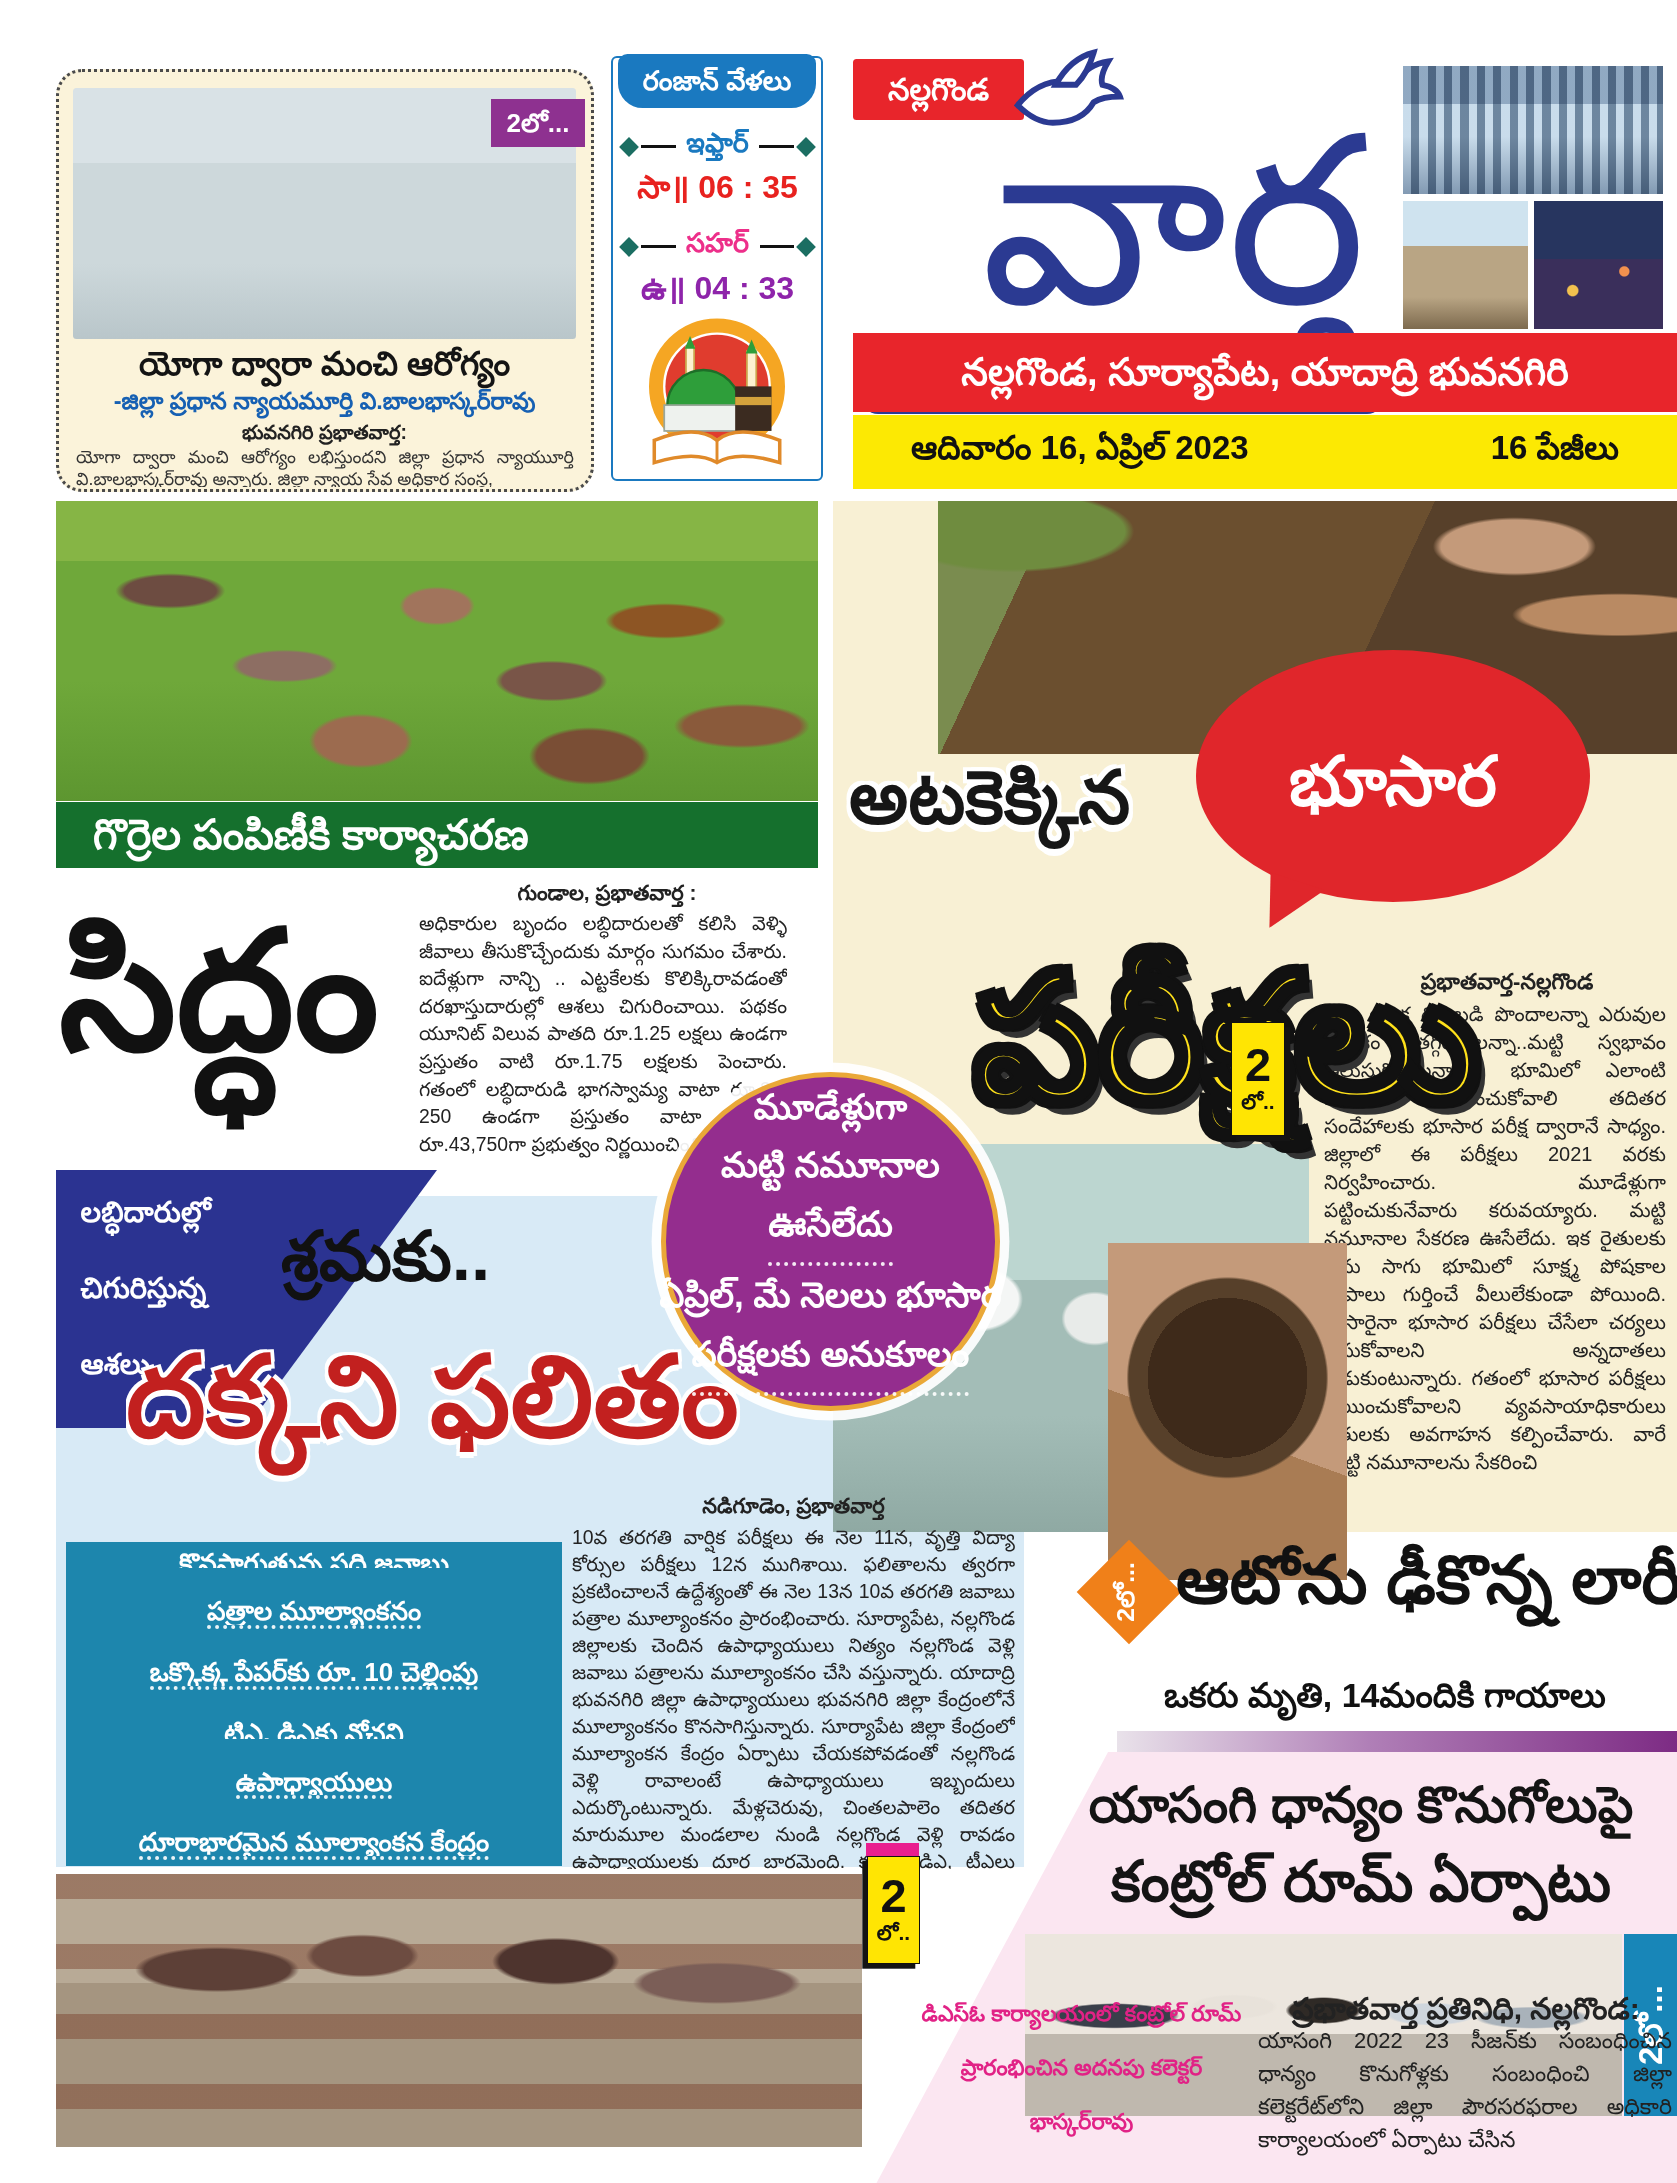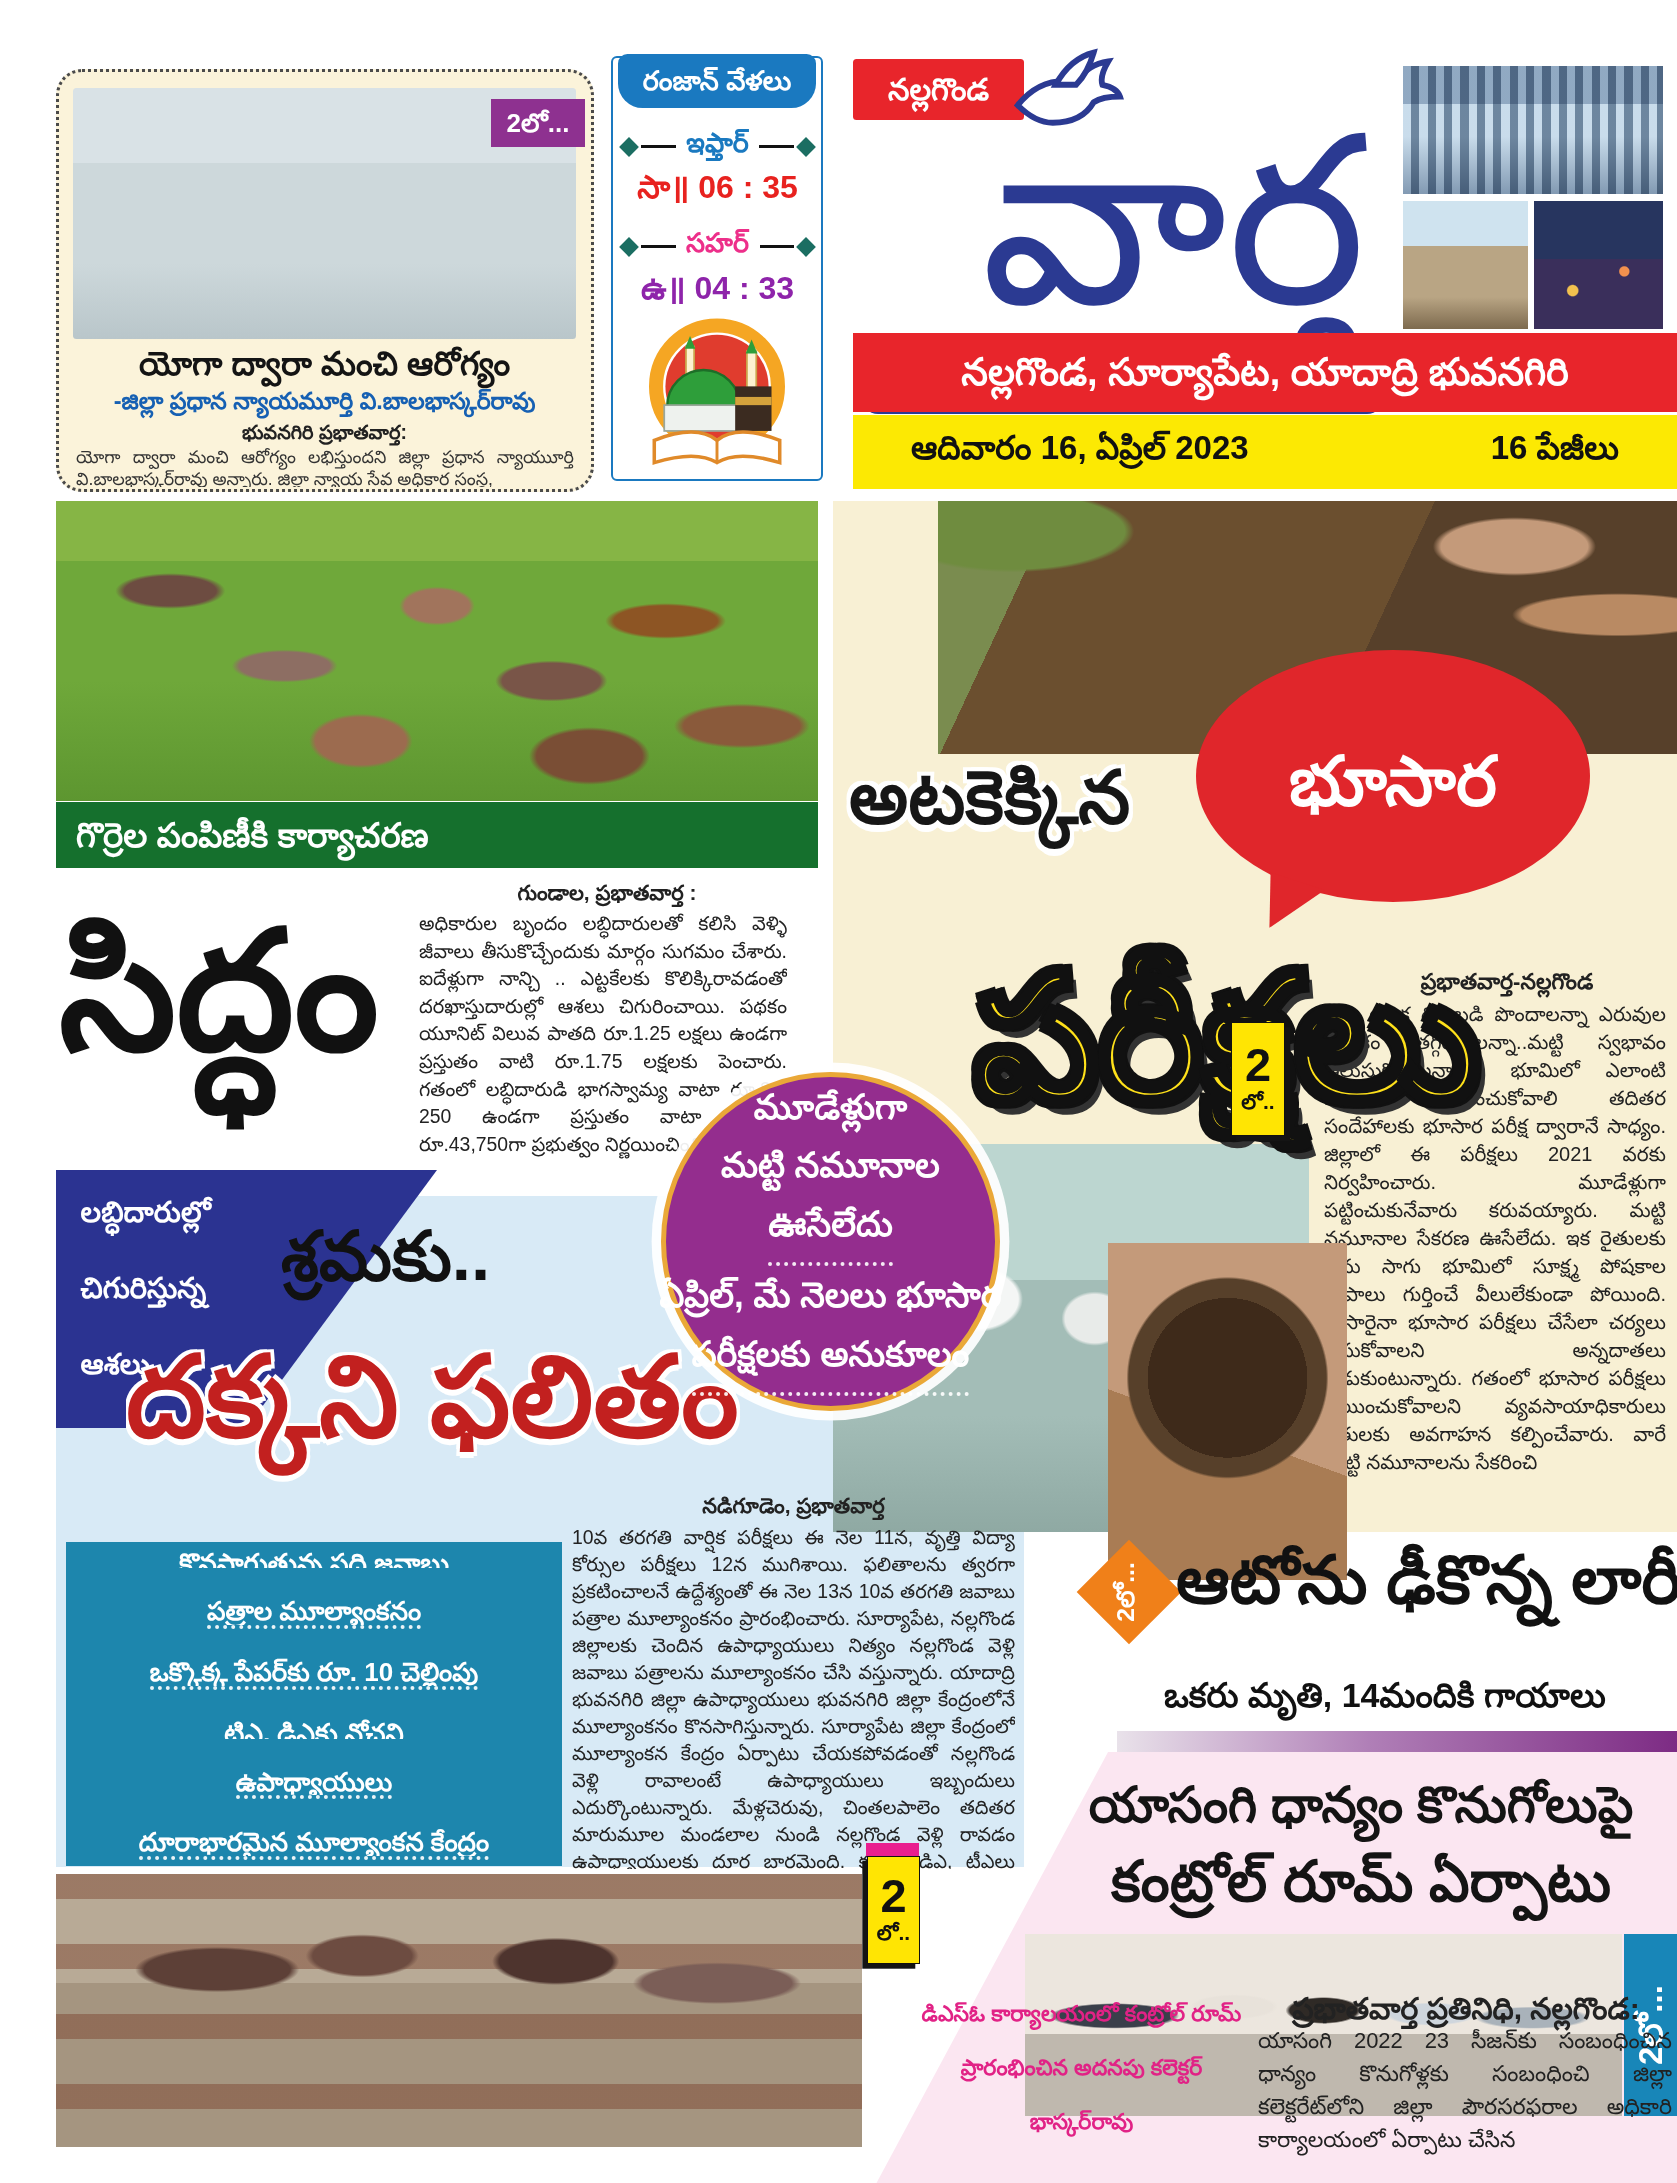--- a/index.html
+++ b/index.html
@@ -73,21 +73,21 @@
      radial-gradient(ellipse at 15% 30%,#6d4c41 0 5%,transparent 6%),
      radial-gradient(ellipse at 30% 55%,#8d6e63 0 6%,transparent 7%),
      radial-gradient(ellipse at 50% 35%,#a1745c 0 6%,transparent 7%),
      radial-gradient(ellipse at 65% 60%,#795548 0 7%,transparent 8%),
      radial-gradient(ellipse at 80% 40%,#8d5524 0 6%,transparent 7%),
      radial-gradient(ellipse at 40% 80%,#9c6b4f 0 7%,transparent 8%),
      radial-gradient(ellipse at 70% 85%,#7a4e35 0 7%,transparent 8%),
      radial-gradient(ellipse at 90% 75%,#8a5a3b 0 6%,transparent 7%),
      linear-gradient(180deg,#86b545 0 20%,#6fa83a 20% 60%,#5d9630);}
   #sheep-band{left:56px;top:802px;width:762px;height:66px;background:#15702d;color:#fff;
-    font-size:34px;font-weight:bold;line-height:66px;padding-left:20px;box-sizing:border-box;
+    font-size:42px;font-weight:bold;line-height:66px;padding-left:37px;box-sizing:border-box;
     white-space:nowrap;overflow:hidden;}
   #sheep-ready{left:59px;top:906px;width:375px;height:328px;font-size:167px;line-height:170px;
     font-weight:bold;color:#111;overflow:hidden;}
   #ready-diamond{left:114px;top:1226px;width:69px;height:69px;background:#1b79bb;
     border:5.3px solid #123f66;transform:rotate(45deg);border-radius:8.2px;}
   #ready-diamond span{position:absolute;left:0;top:0;width:69px;height:69px;display:flex;
     align-items:center;justify-content:center;transform:rotate(-45deg);color:#fff;
     font-size:39px;font-weight:bold;}
   #ready-suffix{left:202px;top:1270px;font-size:33px;font-weight:bold;color:#111;}
   #sheep-dateline{left:428px;top:881px;width:358px;text-align:center;font-size:21px;

